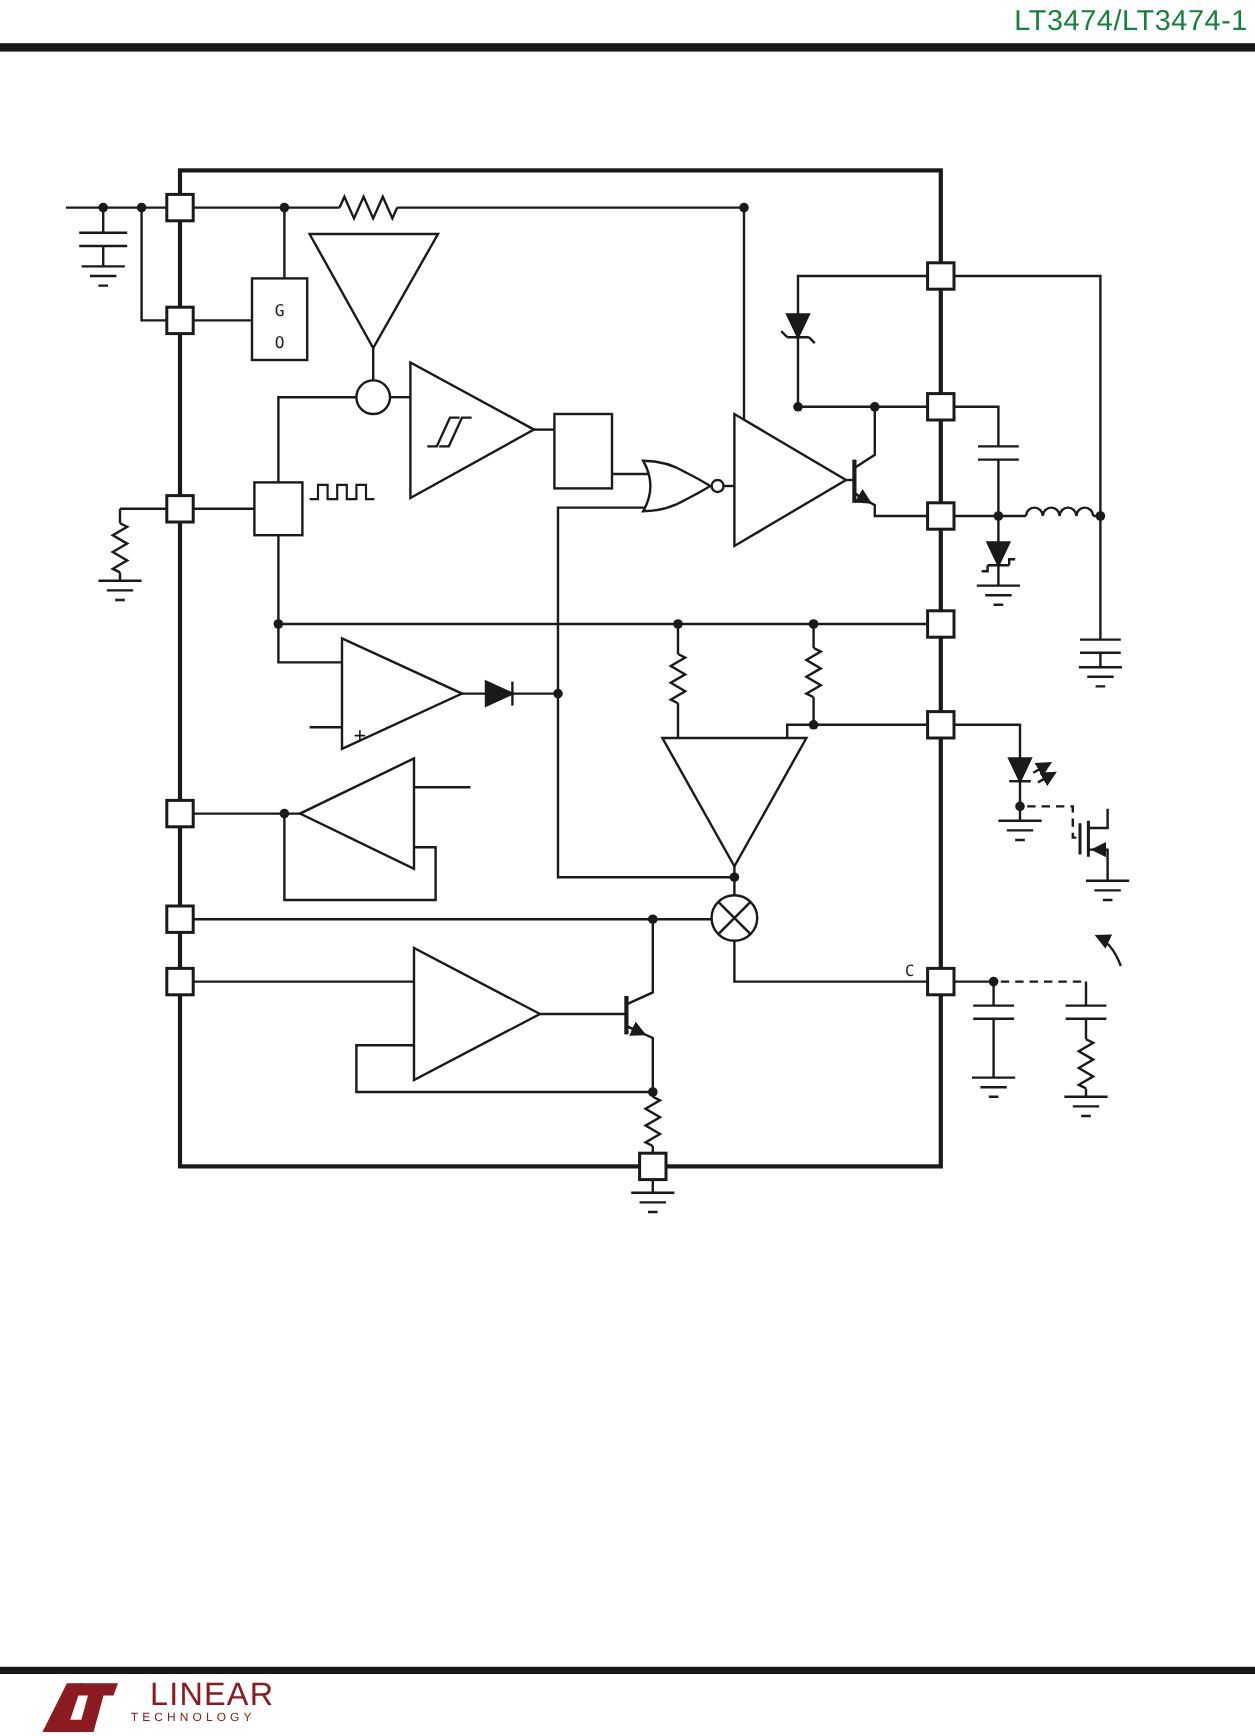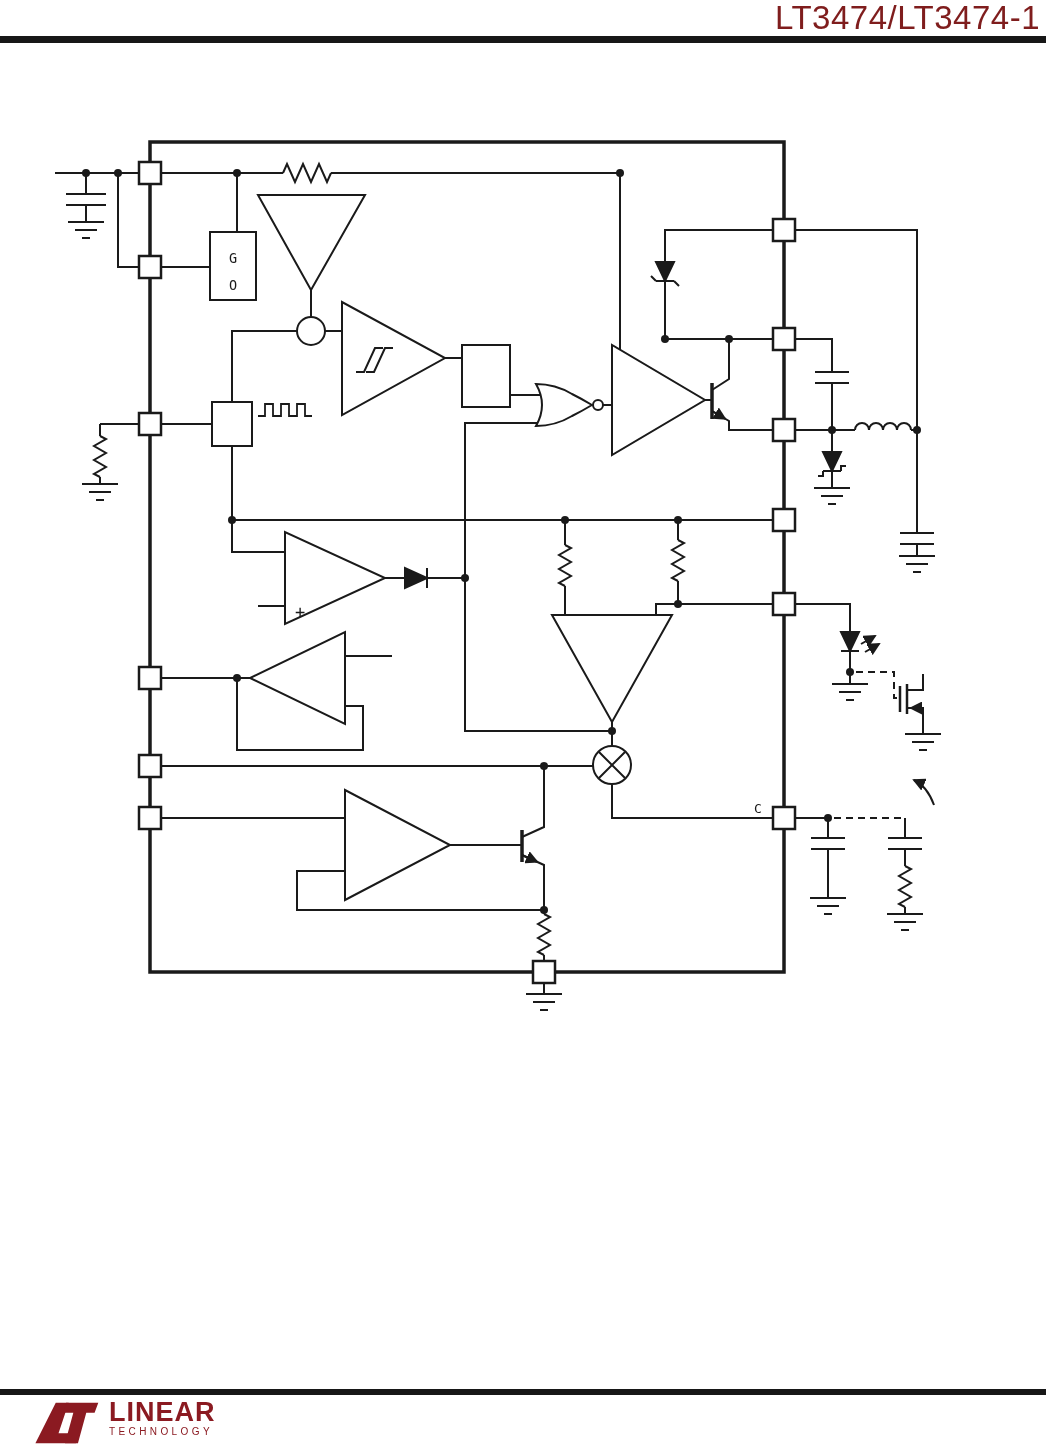--- a/index.html
+++ b/index.html
@@ -1,23 +1,23 @@
 <!DOCTYPE html>
 <html><head>
 <meta charset="utf-8">
 <style>
   html,body{margin:0;padding:0;background:#ffffff;}
   .page{position:relative;width:1046px;height:1447px;background:#ffffff;font-family:"Liberation Sans",sans-serif;overflow:hidden;}
-  .part-title{position:absolute;top:0px;right:6px;font-size:33px;line-height:35px;color:#7f1d1d;letter-spacing:.5px;}
+  .part-title{position:absolute;top:0px;right:6px;font-size:24px;line-height:35px;color:#15803d;letter-spacing:.5px;}
   .rule{position:absolute;left:0;width:1046px;background:#171717;}
   .rule.top{top:36px;height:7px;}
   .rule.bottom{top:1389px;height:6px;}
   .schematic{position:absolute;left:0;top:0;}
   .logo{position:absolute;left:28px;top:1399px;display:flex;align-items:flex-start;gap:7px;color:#8b1a21;}
-  .brand-name{font-size:27px;font-weight:bold;letter-spacing:1px;line-height:27px;}
+  .brand-name{font-size:27px;font-weight:normal;letter-spacing:1px;line-height:27px;margin-left:16px;}
   .brand-sub{font-size:10px;letter-spacing:3.4px;margin-top:0px;font-weight:normal;}
   svg text{font-family:"DejaVu Sans Mono","Liberation Mono",monospace;}
 </style>
 </head>
 <body>
 
 <div class="page">
 
   <div class="part-title">LT3474/LT3474-1</div>
   <div class="rule top"></div>

